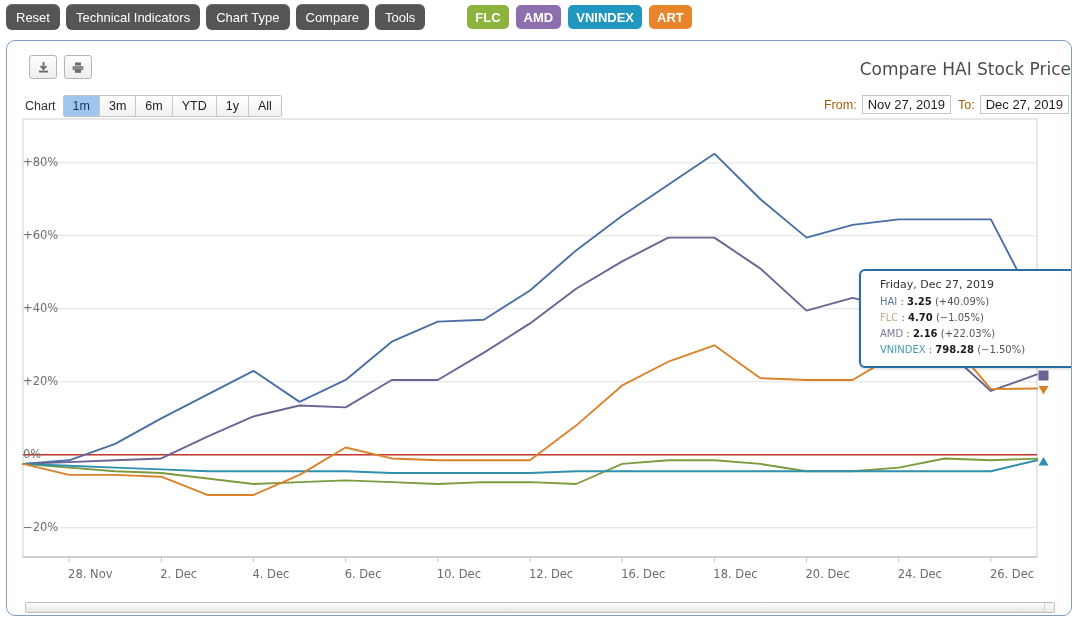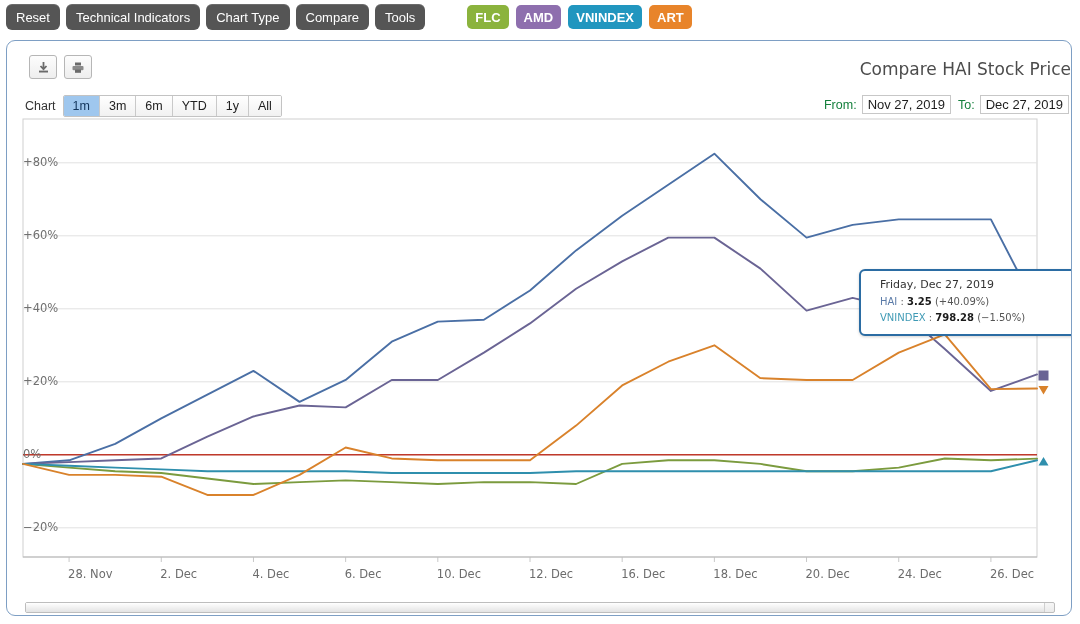--- a/index.html
+++ b/index.html
@@ -99,21 +99,21 @@
     line-height: 16px;
   }
   .rs-btn:last-child { border-right: none; }
   .rs-btn.sel { background: #9fc7ee; color: #14365c; }
 
   .daterange {
     position: absolute; right: 2px; top: 54px;
     display: flex; align-items: center;
     font-size: 12.5px; color: #333;
   }
-  .dr-lab { margin: 0 5px 0 0; color: #15803d; }
+  .dr-lab { margin: 0 5px 0 0; color: #a16207; }
   .dr-inp {
     border: 1px solid #c7c7c7;
     background: #fff;
     font-size: 13px;
     color: #1d1d1d;
     padding: 1px 5px;
     font-family: "Liberation Sans", sans-serif;
     white-space: nowrap;
     cursor: text;
   }
@@ -329,20 +329,22 @@
           <div class="ep" style="left: 1030px; top: 341.443px;"><svg width="13" height="13">
               <polygon points="1.5,3 11.5,3 6.5,11.5" fill="#d9822b"></polygon>
             </svg></div>
         </div>
     </div>
 
     <div class="tooltip">
       <div class="tt-date">Friday, Dec 27, 2019</div>
       <div id="tt-rows">
           <div class="tt-row"><span class="tt-name" style="color:#5b7ba8">HAI</span><span style="color:#666"> : </span><span class="tt-val">3.25</span> <span class="tt-chg">(+40.09%)</span></div>
+          <div class="tt-row"><span class="tt-name" style="color:#b9b489">FLC</span><span style="color:#666"> : </span><span class="tt-val">4.70</span> <span class="tt-chg">(−1.05%)</span></div>
+          <div class="tt-row"><span class="tt-name" style="color:#7a7a9b">AMD</span><span style="color:#666"> : </span><span class="tt-val">2.16</span> <span class="tt-chg">(+22.03%)</span></div>
           <div class="tt-row"><span class="tt-name" style="color:#3f9ab5">VNINDEX</span><span style="color:#666"> : </span><span class="tt-val">798.28</span> <span class="tt-chg">(−1.50%)</span></div>
         </div>
     </div>
 
     <div class="scrollbar">
         <div class="thumb"></div>
       </div>
   </div>
 </div>
 

